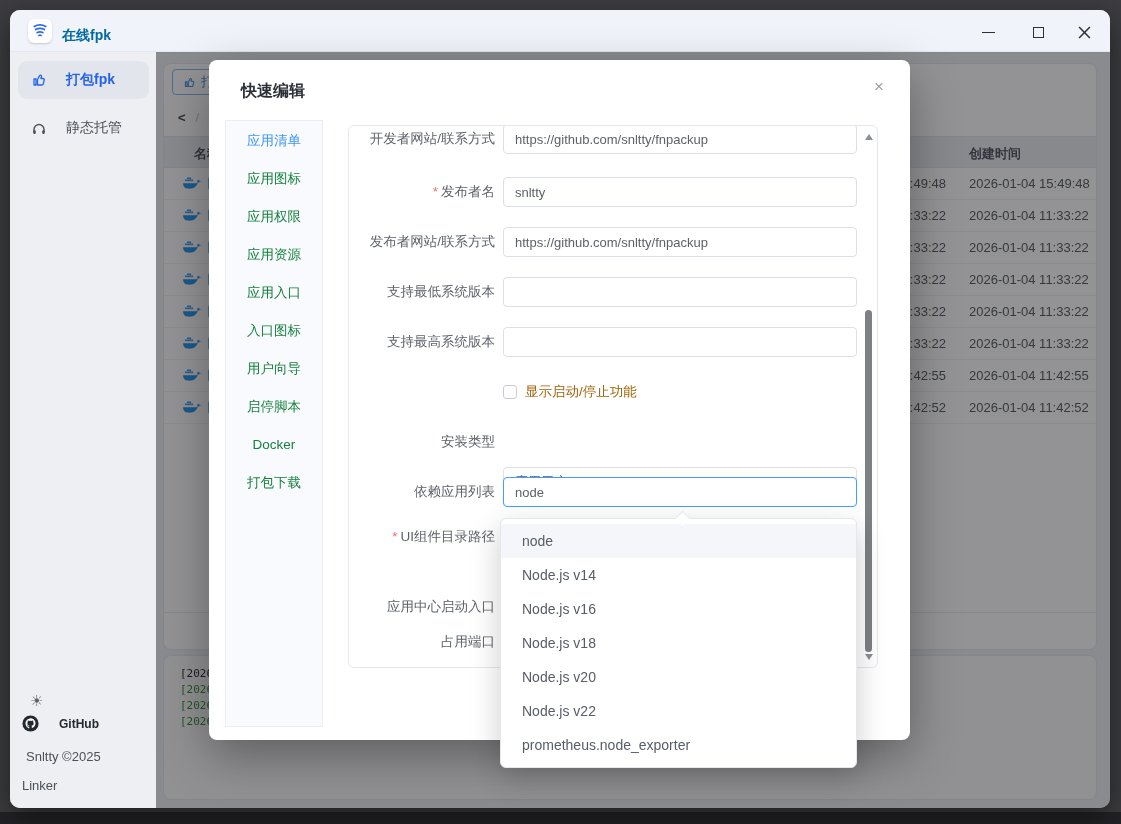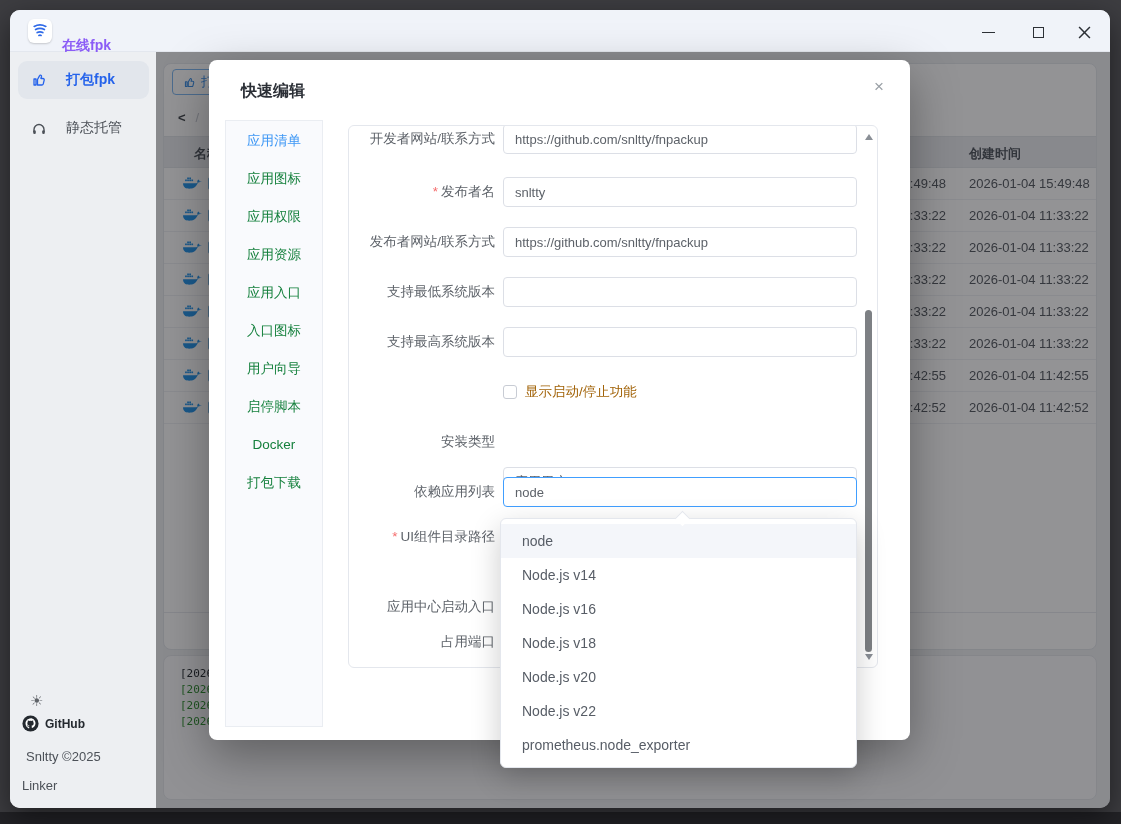--- a/index.html
+++ b/index.html
@@ -7,34 +7,34 @@
   .stage { position:relative; width:1121px; height:824px; background:#3d3d41; overflow:hidden; }
   .stage::after { content:""; position:absolute; left:0; right:0; bottom:0; height:12px; background:#232327; }
 
   .window { position:absolute; left:10px; top:10px; width:1100px; height:798px; background:#eef0f3;
             border-radius:10px; overflow:hidden; box-shadow:0 10px 30px rgba(0,0,0,.5); z-index:1; }
 
   
   .titlebar { position:absolute; left:0; top:0; width:100%; height:42px; background:#f0f3f9; border-bottom:1px solid #e3e7ee; }
   .app-icon { position:absolute; left:18px; top:9px; width:24px; height:24px; background:#fff; border-radius:6px;
               box-shadow:0 1px 2px rgba(0,0,0,.18); display:flex; align-items:center; justify-content:center; }
-  .app-title { position:absolute; left:52px; top:27px; font-size:14px; font-weight:bold; color:#8b5cf6; }
+  .app-title { position:absolute; left:52px; top:17px; font-size:14px; font-weight:bold; color:#0369a1; }
   .winbtn { position:absolute; top:12px; width:30px; height:20px; display:flex; align-items:center; justify-content:center; color:#2c3036; }
   .wb-min { left:963px; } .wb-max { left:1013px; } .wb-close { left:1059px; }
   .wb-min i { display:block; width:13px; height:0; border-top:1.6px solid #2c3036; }
   .wb-max i { display:block; width:11px; height:11px; border:1.6px solid #2c3036; }
   .wb-close svg { display:block; }
 
   
   .sidebar { position:absolute; left:0; top:42px; width:146px; bottom:0; background:#edeff2; }
   .side-item { position:absolute; left:8px; width:131px; height:38px; border-radius:9px; display:flex; align-items:center;
                gap:19px; padding-left:13px; font-size:14px; color:#4c5158; }
   .side-item.active { background:#e2e6ec; color:#2563eb; font-weight:bold; }
   .side-sun { position:absolute; left:20px; top:640px; font-size:15px; color:#5f6368; }
-  .side-gh { position:absolute; left:12px; top:663px; display:flex; align-items:center; gap:6px; color:#24292f; font-weight:bold; font-size:12px; }
+  .side-gh { position:absolute; left:12px; top:663px; display:flex; align-items:center; gap:20px; color:#24292f; font-weight:bold; font-size:12px; }
   .side-copy { position:absolute; left:16px; top:697px; font-size:13px; color:#4c5158; }
   .side-prod { position:absolute; left:12px; top:726px; font-size:13px; color:#4c5158; }
 
   
   .content-card { position:absolute; left:153px; top:53px; width:934px; height:587px; background:#fff;
                   border:1px solid #e4e7ec; border-radius:8px; z-index:2; }
   .pkg-btn { position:absolute; left:8px; top:5px; height:26px; padding:0 10px; border:1px solid #7eb8f2; border-radius:4px;
              background:#fff; color:#3a8ee6; font-size:13px; display:flex; align-items:center; gap:5px; }
   .crumb-row { position:absolute; left:0; top:35px; width:100%; height:37px; display:flex; align-items:center; padding-left:14px; gap:10px; }
   .crumb-back { font-size:13px; font-weight:bold; color:#3f4449; }

